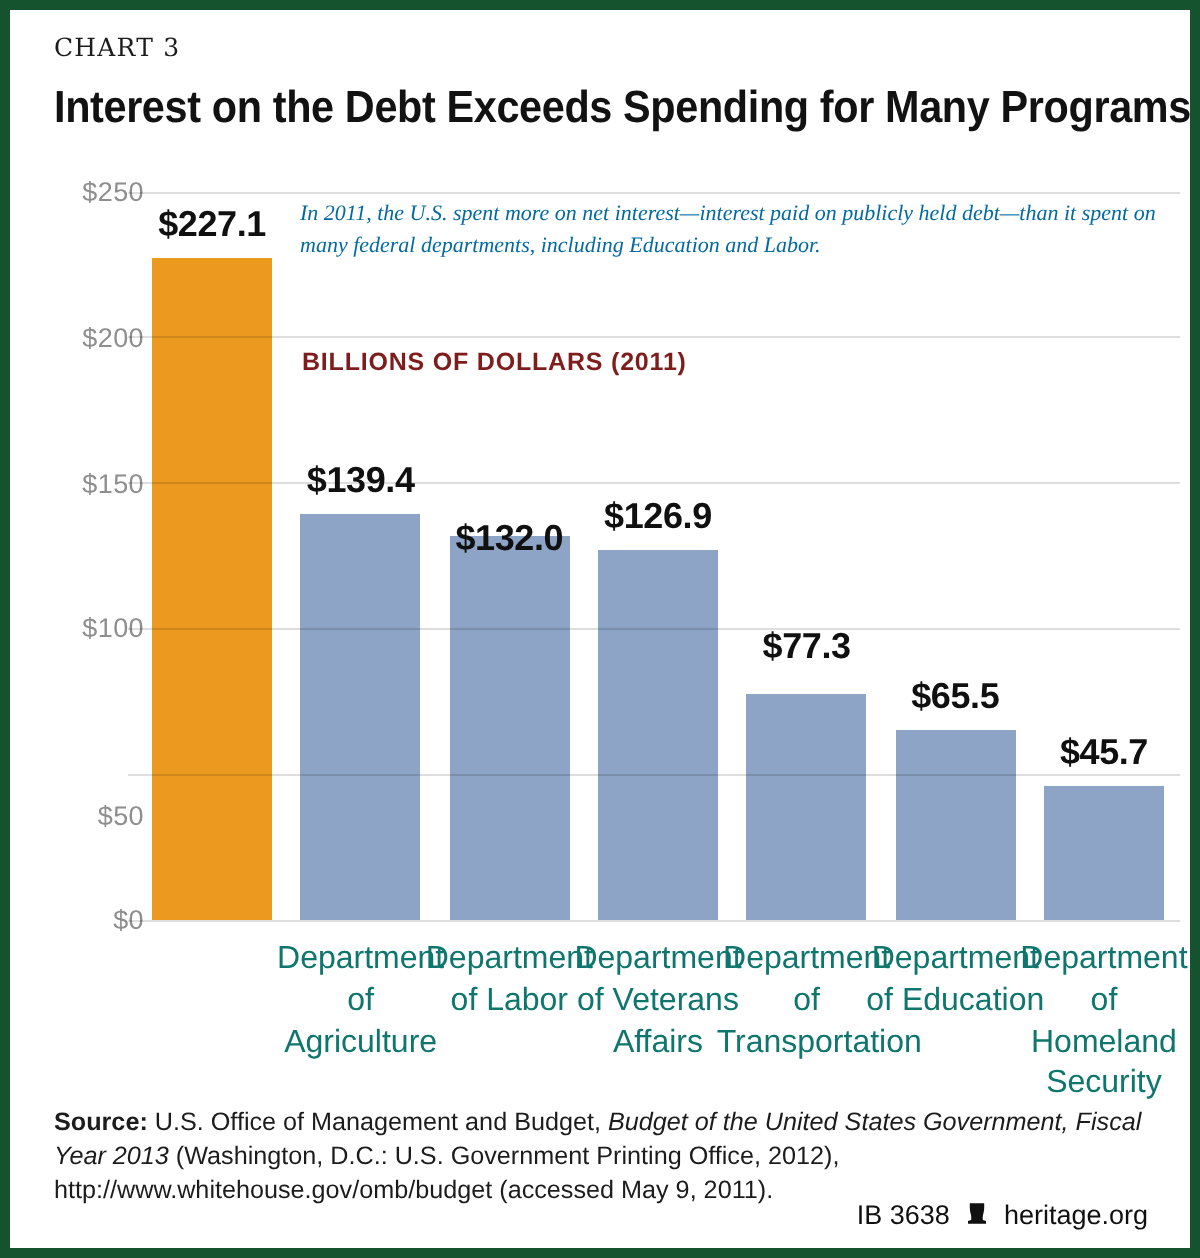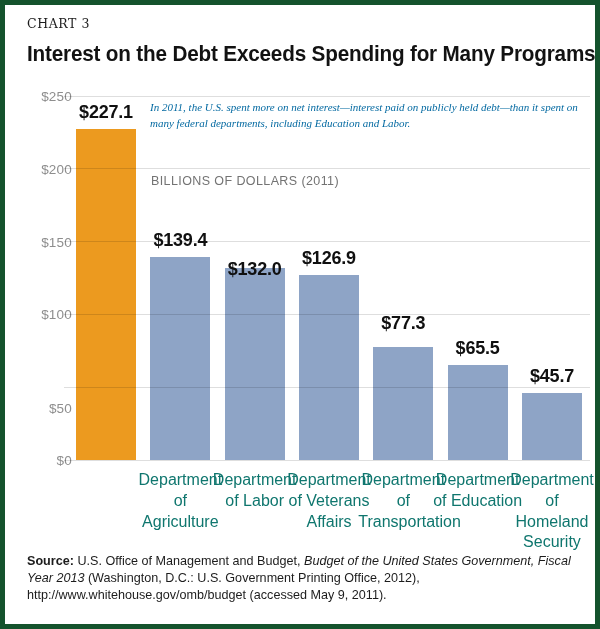--- a/index.html
+++ b/index.html
@@ -33,21 +33,21 @@
     width:90px;text-align:center;font-size:16px;line-height:1.3;color:#0f766e;
     white-space:pre-line;}
   .cat-label.hl{font-weight:bold;color:#0d0d0d;font-size:12.5px;}
   .annotation{
     position:absolute;left:145px;top:94px;width:428px;z-index:5;
     font-family:Liberation Serif, serif;font-style:italic;
     font-size:11px;line-height:1.48;color:#0369a1;
   }
   .units{
     position:absolute;left:146px;top:169px;z-index:5;
-    font-size:12.5px;font-weight:normal;letter-spacing:.4px;color:#737373;
+    font-size:12.5px;font-weight:bold;letter-spacing:.4px;color:#7f1d1d;
   }
   
   .source{
     position:absolute;left:22px;top:535px;width:562px;
     font-size:12.6px;line-height:1.38;color:#1c1c1c;
   }
   .source b{font-weight:bold;}
   .source i{font-style:italic;}
   .brandline{
     position:absolute;right:21px;top:595px;display:flex;align-items:center;gap:6px;
@@ -123,14 +123,23 @@
       <div class="gridline" style="top: calc(60% - 0.5px); background: rgba(0, 0, 0, 0.13);"></div>
       <div class="gridline" style="top: calc(80% - 0.5px); background: rgba(0, 0, 0, 0.13);"></div>
       <div class="gridline" style="top: calc(100% - 0.5px); background: rgba(0, 0, 0, 0.13);"></div>
     </div>
 
   <div class="annotation">In 2011, the U.S. spent more on net interest—interest paid on publicly held debt—than it spent on many federal departments, including Education and Labor.</div>
   <div class="units">BILLIONS OF DOLLARS (2011)</div>
 
   <p class="source"><b>Source:</b><span> U.S. Office of Management and Budget, </span><i>Budget of the United States Government, Fiscal Year 2013</i><span> (Washington, D.C.: U.S. Government Printing Office, 2012), http://www.whitehouse.gov/omb/budget (accessed May 9, 2011).</span></p>
 
+  <div class="brandline">
+    <span>IB 3638</span>
+    <span class="bell">
+      <svg viewBox="0 0 20 20" width="15" height="15" aria-hidden="true">
+        <path fill="#101010" d="M5.2 2.2h9.6v3c0 3-1 4.4-1 6.6l.1 1.6 2.1.6v1.8H4v-1.8l2.1-.6.1-1.6c0-2.2-1-3.6-1-6.6z"></path>
+      </svg>
+    </span>
+    <span>heritage.org</span>
+  </div>
 
 </div>
 
 </body></html>

